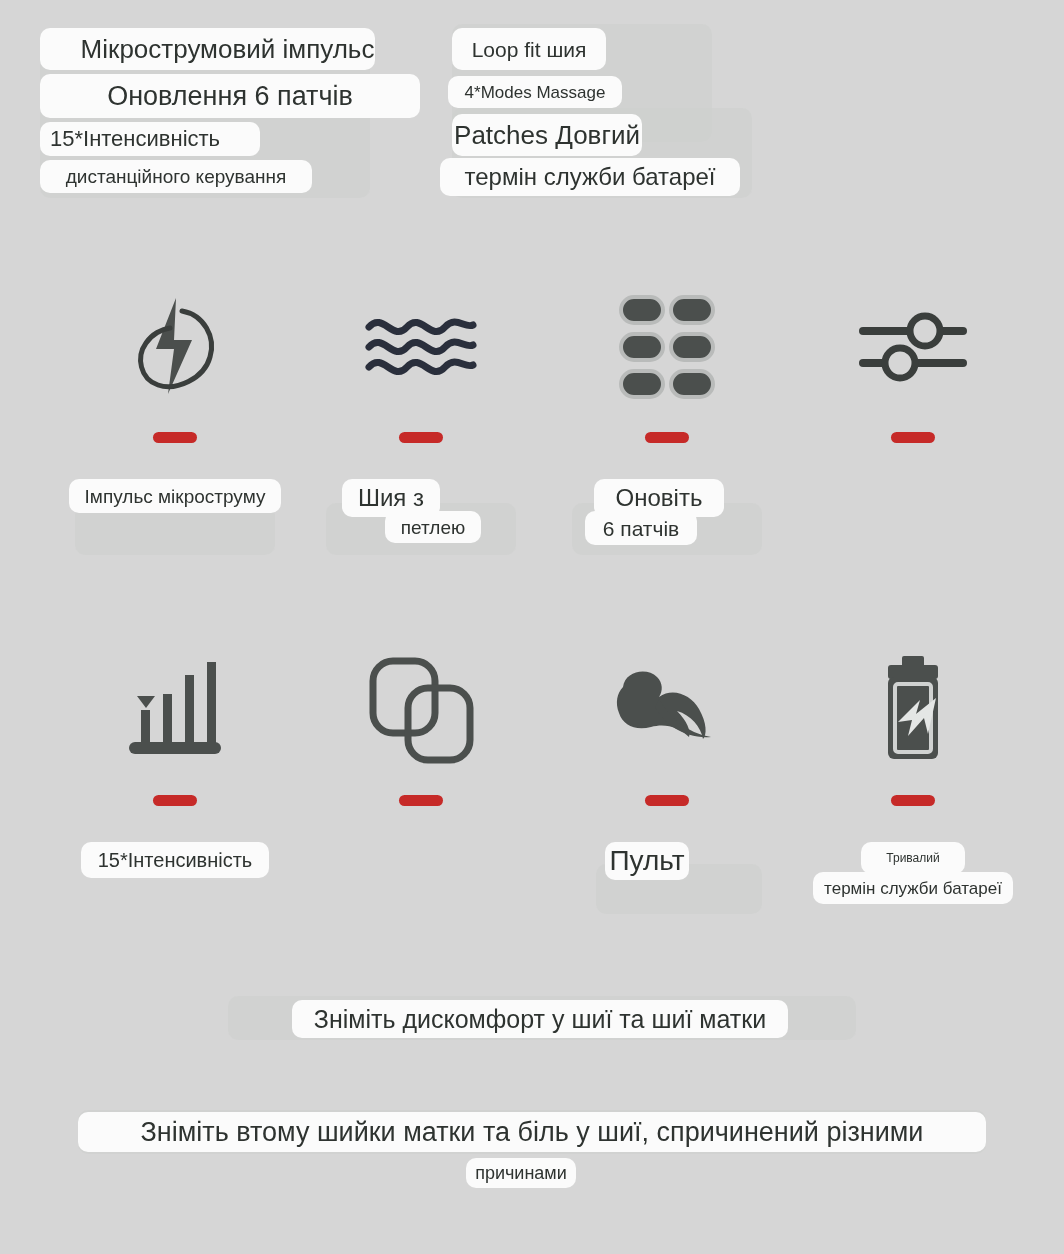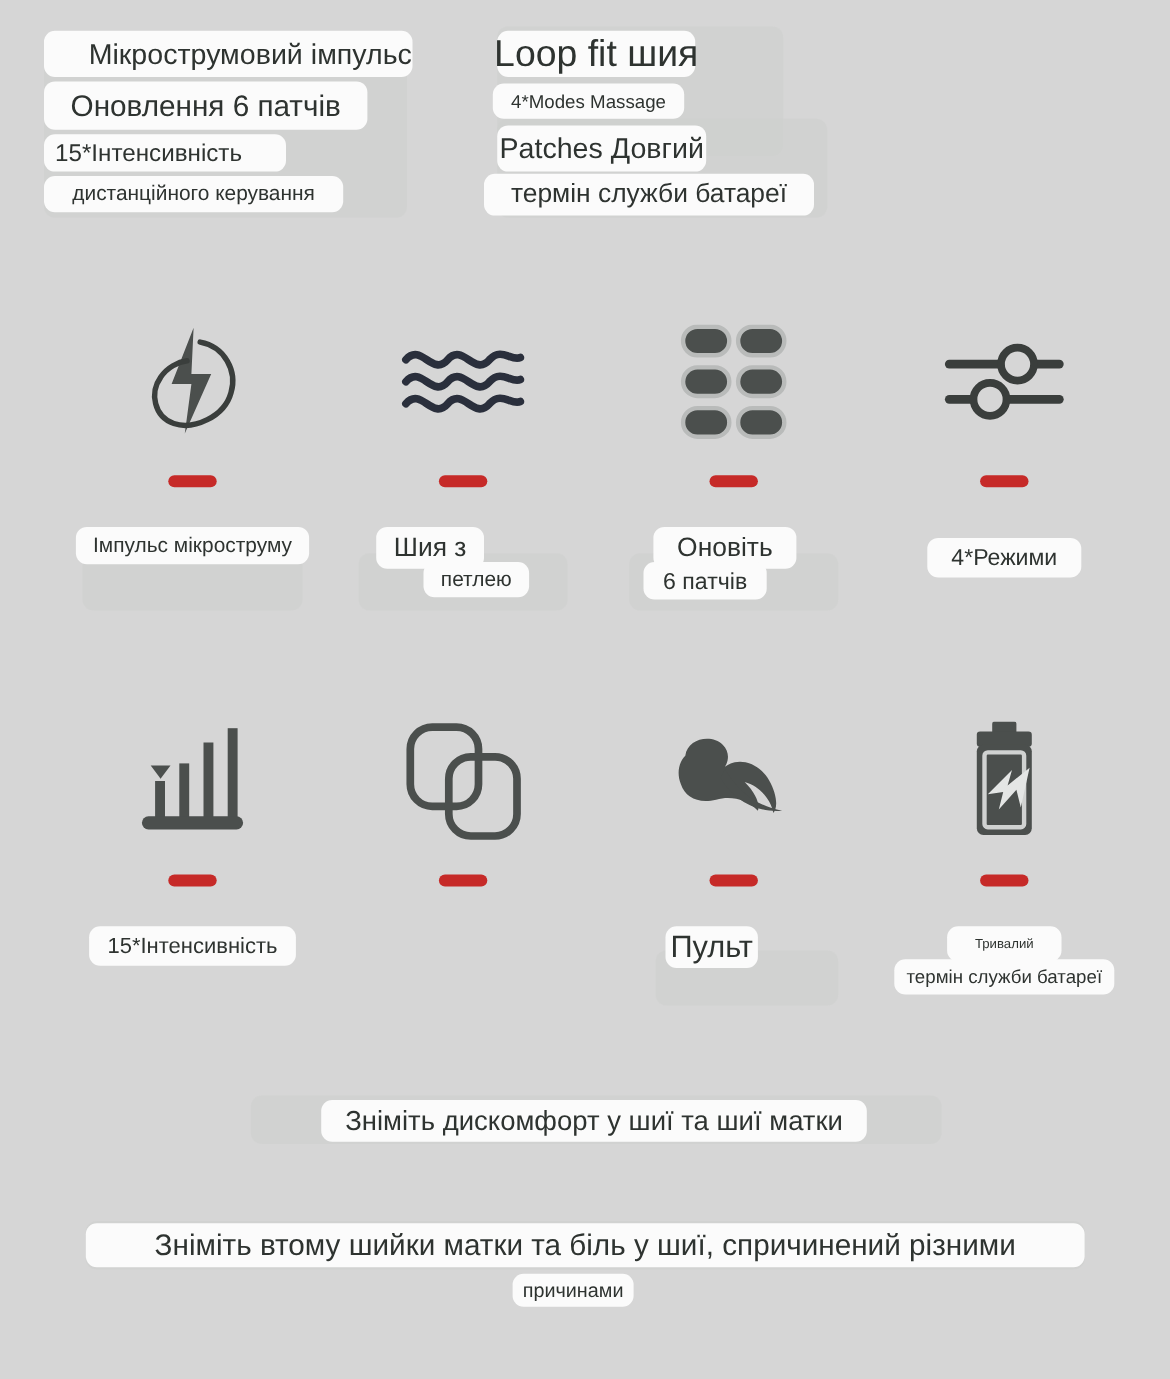--- a/index.html
+++ b/index.html
@@ -69,25 +69,25 @@
 </head>
 <body>
 
 <div>
 
   <div class="ghost" style="left:40px;  top:28px;  width:330px; height:170px;"></div>
   <div class="ghost" style="left:452px; top:24px; width:260px; height:118px;"></div>
   <div class="ghost" style="left:452px; top:108px; width:300px; height:90px;"></div>
 
   <div class="chip" id="hl-l-0" style="left:40px;  top:28px;  width:335px; height:42px; font-size:26px;padding-left:40px;">Мікрострумовий імпульс</div>
-  <div class="chip" id="hl-l-1" style="left:40px;  top:74px;  width:294px; height:44px; font-size:27px;">Оновлення 6 патчів</div>
+  <div class="chip" id="hl-l-1" style="left:40px;  top:74px;  width:380px; height:44px; font-size:27px;">Оновлення 6 патчів</div>
   <div class="chip" id="hl-l-2" style="left:40px;  top:122px; width:220px; height:34px; font-size:22px; justify-content:flex-start; padding-left:10px;">15*Інтенсивність</div>
   <div class="chip" id="hl-l-3" style="left:40px;  top:160px; width:272px; height:33px; font-size:19px;">дистанційного керування</div>
 
-  <div class="chip" id="hl-r-0" style="left:452px; top:28px;  width:180px; height:42px; font-size:34px;">Loop fit шия</div>
+  <div class="chip" id="hl-r-0" style="left:452px; top:28px;  width:154px; height:42px; font-size:21px;">Loop fit шия</div>
   <div class="chip" id="hl-r-1" style="left:448px; top:76px;  width:174px; height:32px; font-size:17px;">4*Modes Massage</div>
   <div class="chip" id="hl-r-2" style="left:452px; top:114px; width:190px; height:42px; font-size:26px;">Patches Довгий</div>
   <div class="chip" id="hl-r-3" style="left:440px; top:158px; width:300px; height:38px; font-size:24px;">термін служби батареї</div>
 </div>
 
 <div class="feature" style="left:42px; top:292px;">
   <div class="feature-icon">
     <svg width="90" height="108" viewBox="0 0 90 108">
       <path d="M46 5 L26 56 L44 56 L38 101 L62 47 L44 47 Z" fill="#4b4f4d"></path>
       <path d="M52 18 C74 22 86 44 80 64 C74 86 46 98 28 92 C10 86 6 64 16 50 C22 41 32 36 40 35" fill="none" stroke="#3a3e3c" stroke-width="5" stroke-linecap="round"></path>
@@ -146,23 +146,20 @@
         <line x1="6" y1="24" x2="52" y2="24"></line>
         <line x1="86" y1="24" x2="106" y2="24"></line>
         <line x1="6" y1="56" x2="26" y2="56"></line>
         <line x1="60" y1="56" x2="106" y2="56"></line>
       </g>
       <circle cx="68" cy="24" r="15" fill="none" stroke="#3a3e3c" stroke-width="7"></circle>
       <circle cx="43" cy="56" r="15" fill="none" stroke="#3a3e3c" stroke-width="7"></circle>
     </svg>
   </div>
   <div class="accent-bar" style="background:#c62a28;"></div>
-  <div class="feature-labels">
-    <div class="chip" style="top:10px; width:140px; height:36px; font-size:21px;">4*Режими</div>
-  </div>
 </div>
 
 <div class="feature" style="left:42px; top:655px;">
   <div class="feature-icon">
     <svg width="96" height="104" viewBox="0 0 96 104">
       <g fill="#4b4f4d">
         <rect x="14" y="52" width="9" height="38"></rect>
         <rect x="36" y="36" width="9" height="54"></rect>
         <rect x="58" y="17" width="9" height="73"></rect>
         <rect x="80" y="4" width="9" height="86"></rect>

